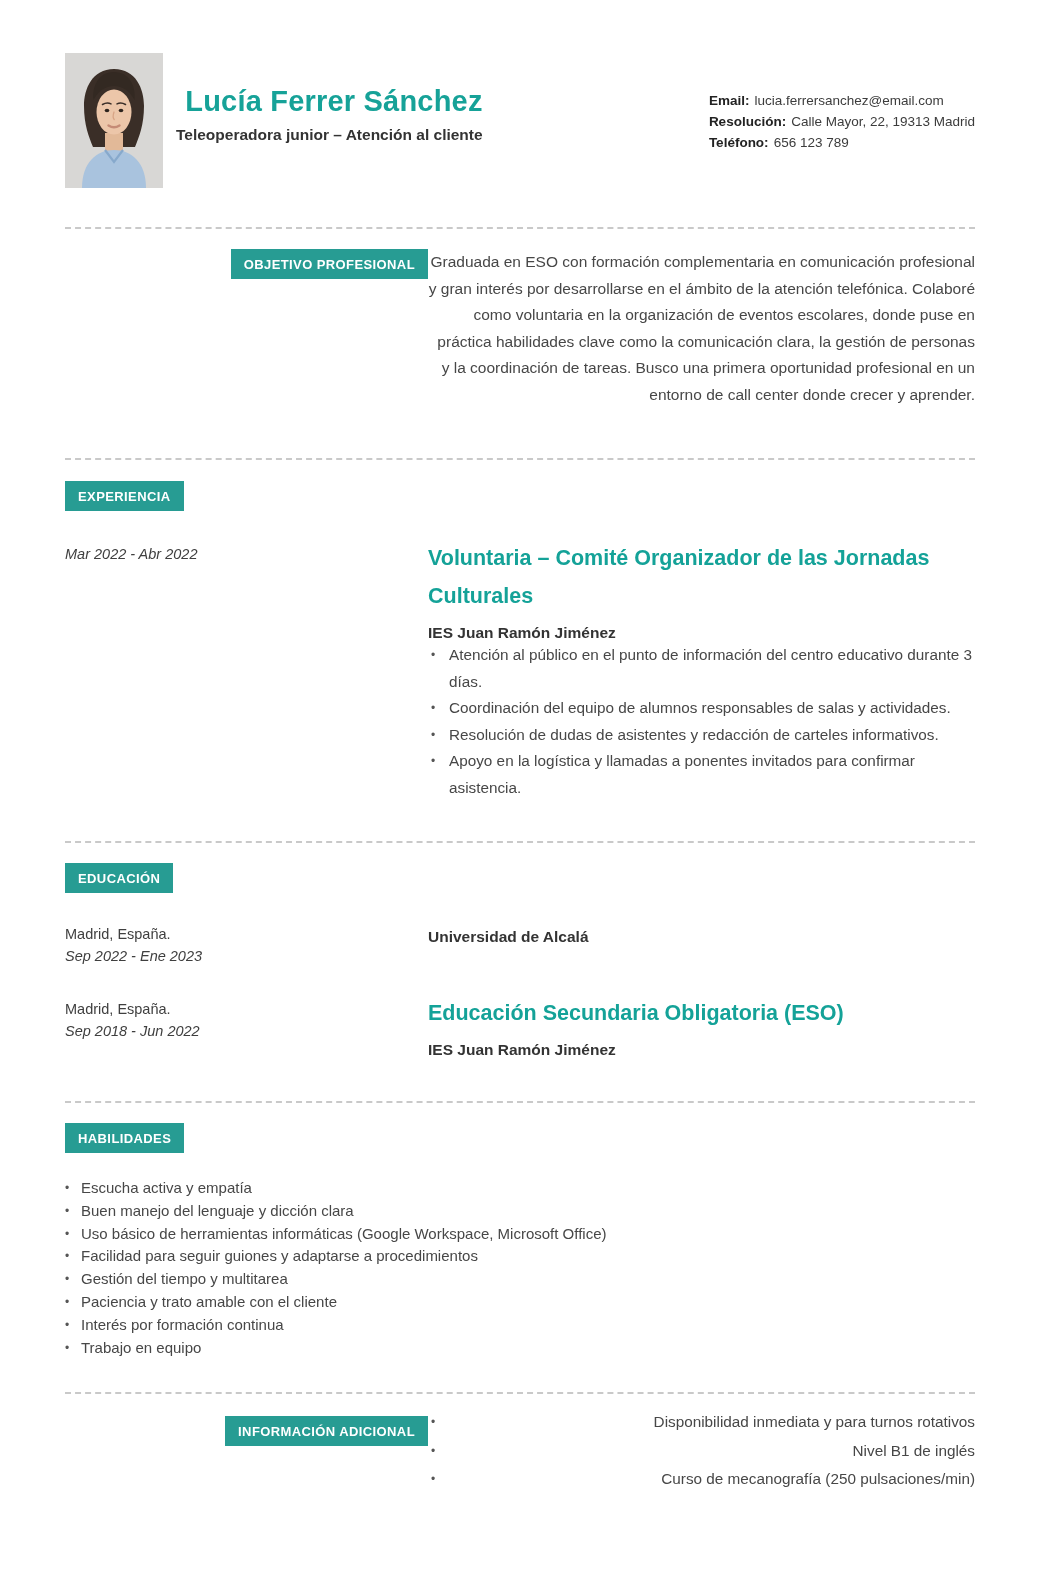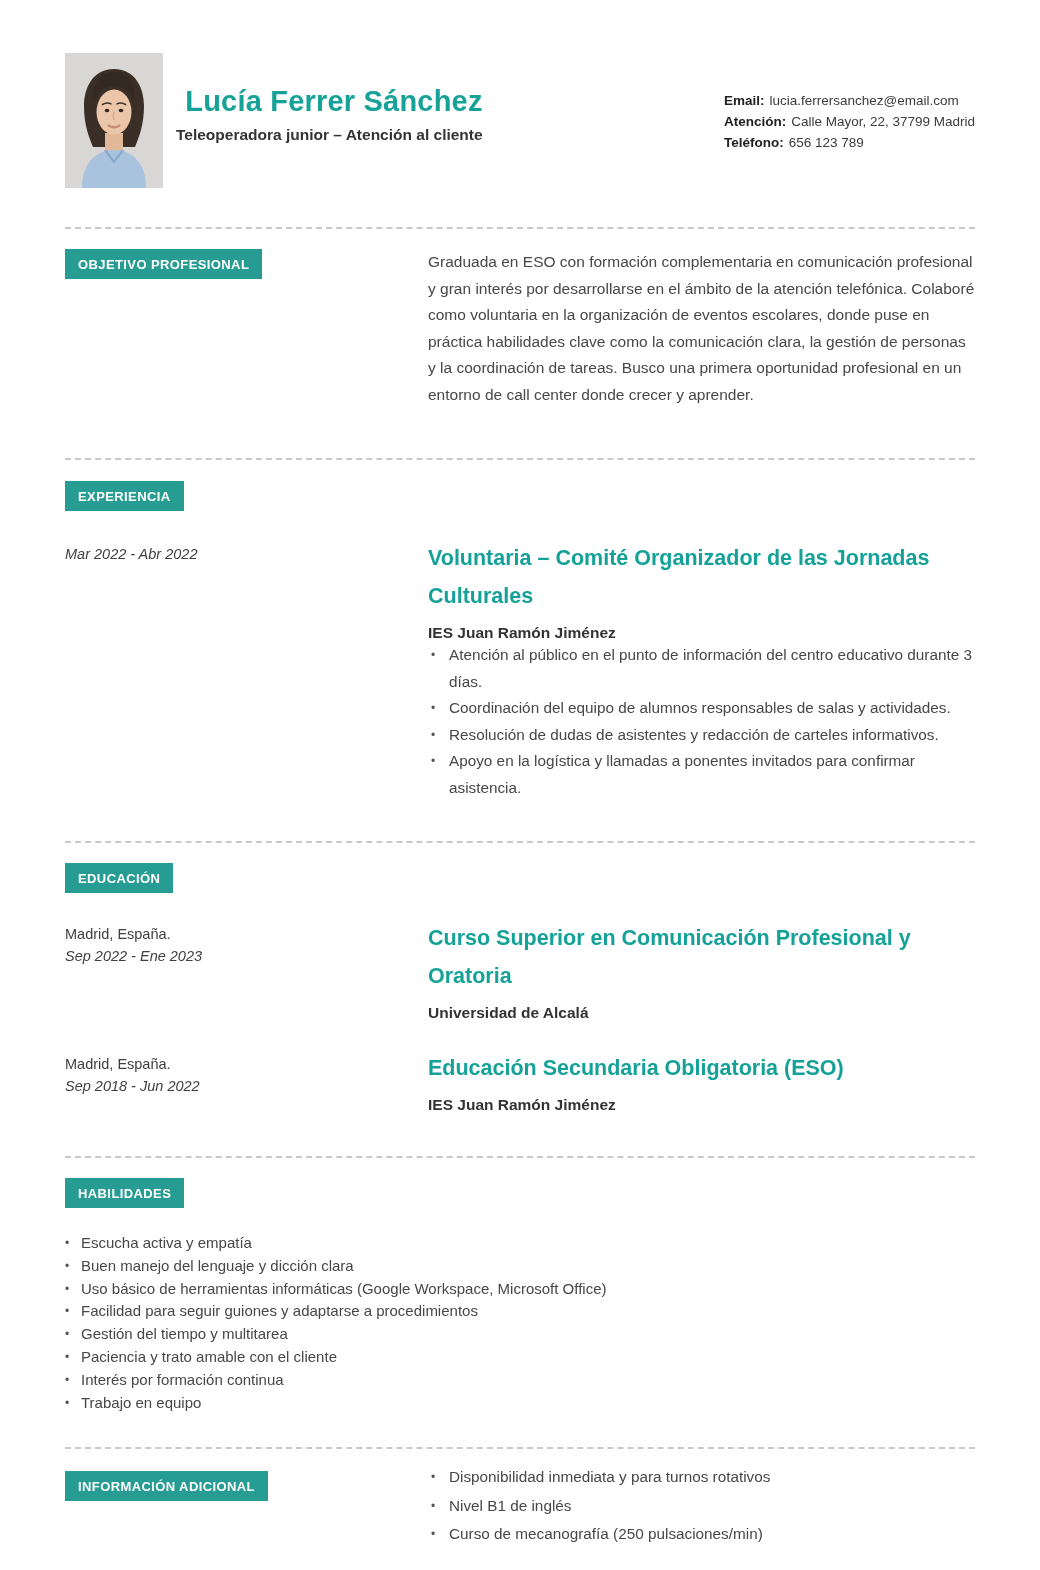--- a/index.html
+++ b/index.html
@@ -32,21 +32,21 @@
   .contact .v { margin-left:5px; }
 
   
   .section { border-top:2px dashed #c9c9c9; }
   .sep-objective  { margin-top:39px; padding-top:20px; }
   .sep-experience { margin-top:50px; padding-top:21px; }
   .sep-education  { margin-top:40px; padding-top:20px; }
   .sep-skills     { margin-top:42px; padding-top:20px; }
   .sep-additional { margin-top:33px; padding-top:22px; }
 
-  .cols { display:grid; grid-template-columns:363px 1fr; }
+  .cols { display:grid; grid-template-columns:363px 1fr;text-align:right; }
 
   .badge {
     display:inline-block; background:#279c93; color:#ffffff;
     font-size:13px; font-weight:bold; letter-spacing:0.4px;
     padding:8px 13px 7px 13px;
   }
 
   .body-text { font-size:15.5px; line-height:26.5px; color:#474747; max-width:552px; }
 
   .entry { display:grid; grid-template-columns:363px 1fr; }
@@ -103,21 +103,21 @@
     </div>
     <div class="ident">
       <div class="name">Lucía Ferrer Sánchez</div>
       <div class="subtitle">Teleoperadora junior – Atención al cliente</div>
     </div>
     <div class="contact">
       <div>
         <b>Email:</b><span class="v">lucia.ferrersanchez@email.com</span>
       </div>
       <div>
-        <b>Atención:</b><span class="v">Calle Mayor, 22, 37799 Madrid</span>
+        <b>Resolución:</b><span class="v">Calle Mayor, 22, 19313 Madrid</span>
       </div>
       <div>
         <b>Teléfono:</b><span class="v">656 123 789</span>
       </div>
     </div>
   </div>
 
   <div class="section sep-objective">
     <div class="cols">
       <div>
@@ -148,21 +148,20 @@
 
   <div class="section sep-education">
     <span class="badge">EDUCACIÓN</span>
 
     <div class="entry edu-gap1">
       <div class="meta">
         <div class="loc">Madrid, España.</div>
         <div class="dates">Sep 2022 - Ene 2023</div>
       </div>
       <div>
-        <div class="entry-title">Curso Superior en Comunicación Profesional y Oratoria</div>
         <div class="entry-org">Universidad de Alcalá</div>
       </div>
     </div>
 
     <div class="entry edu-gap2">
       <div class="meta">
         <div class="loc">Madrid, España.</div>
         <div class="dates">Sep 2018 - Jun 2022</div>
       </div>
       <div>

